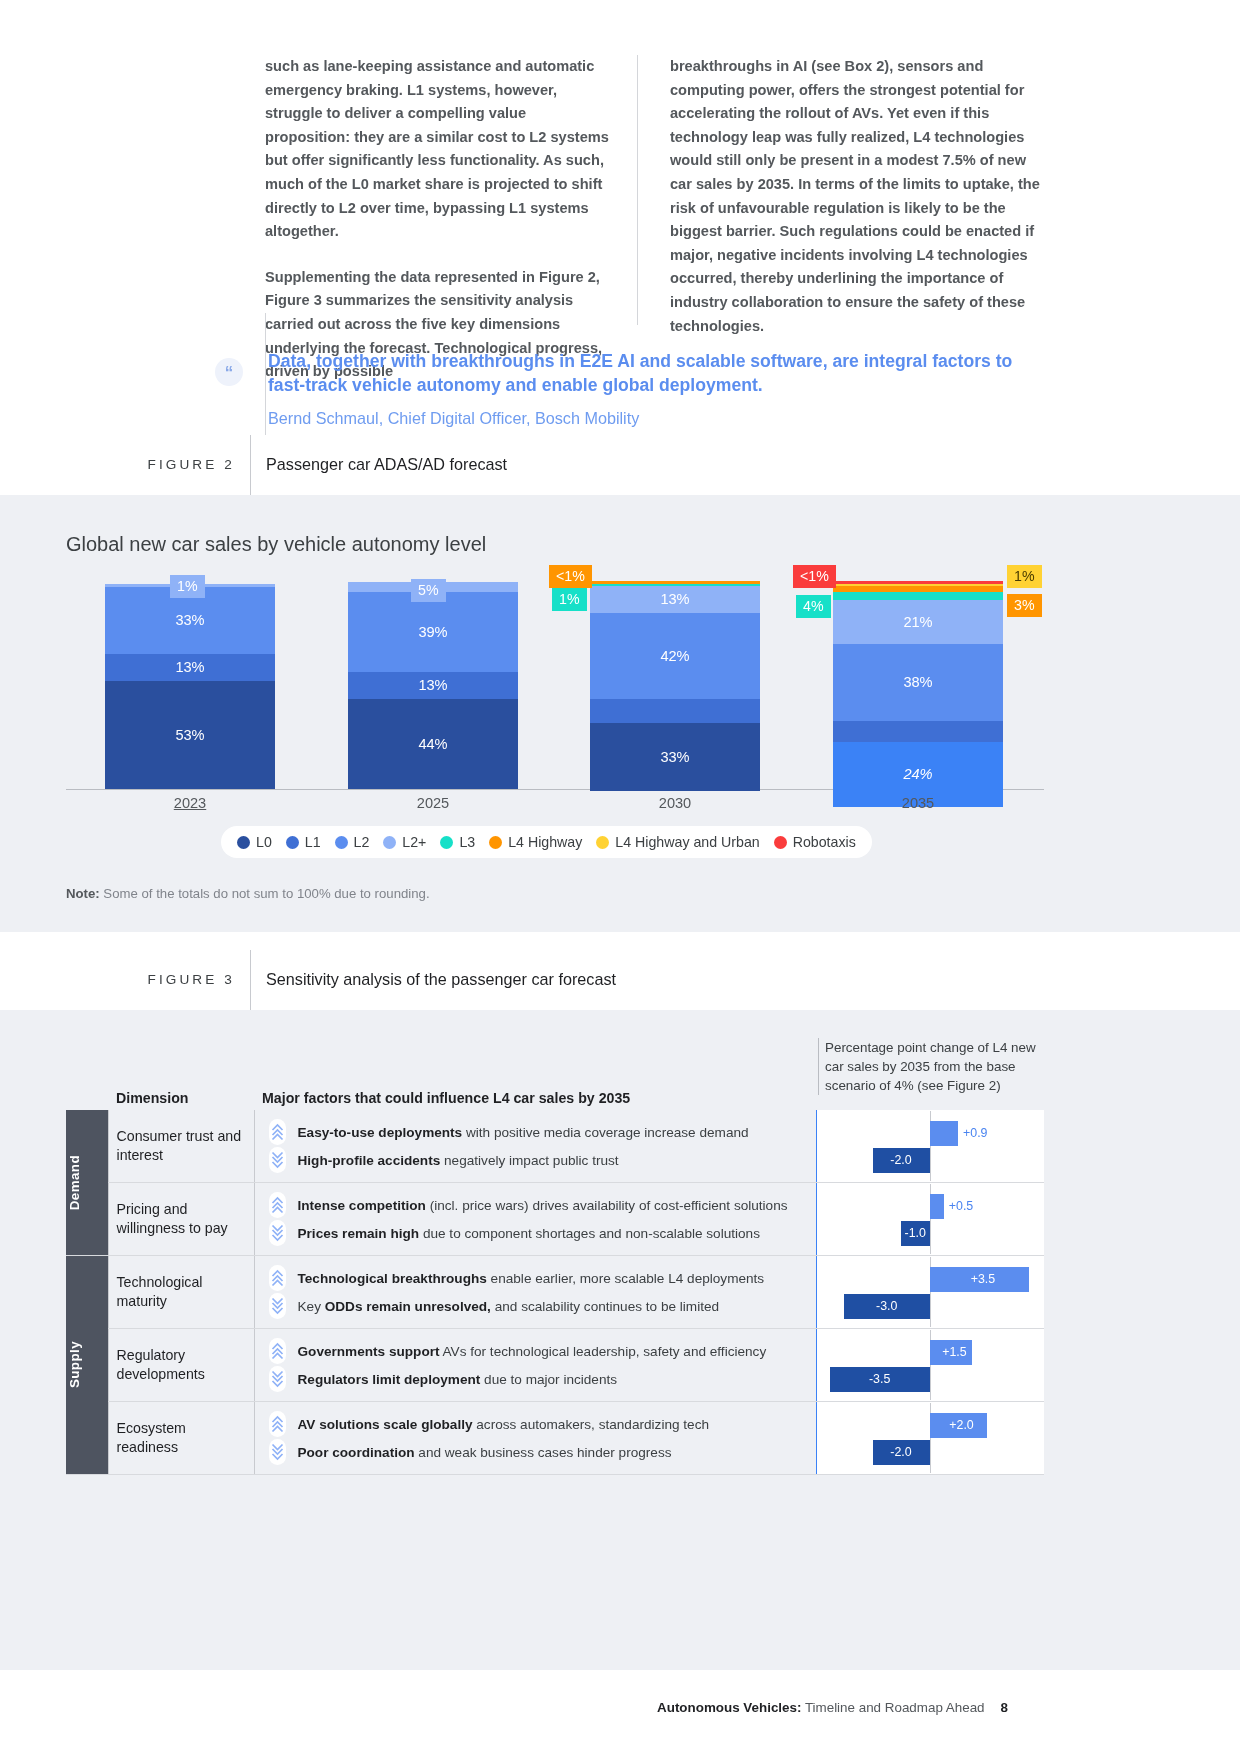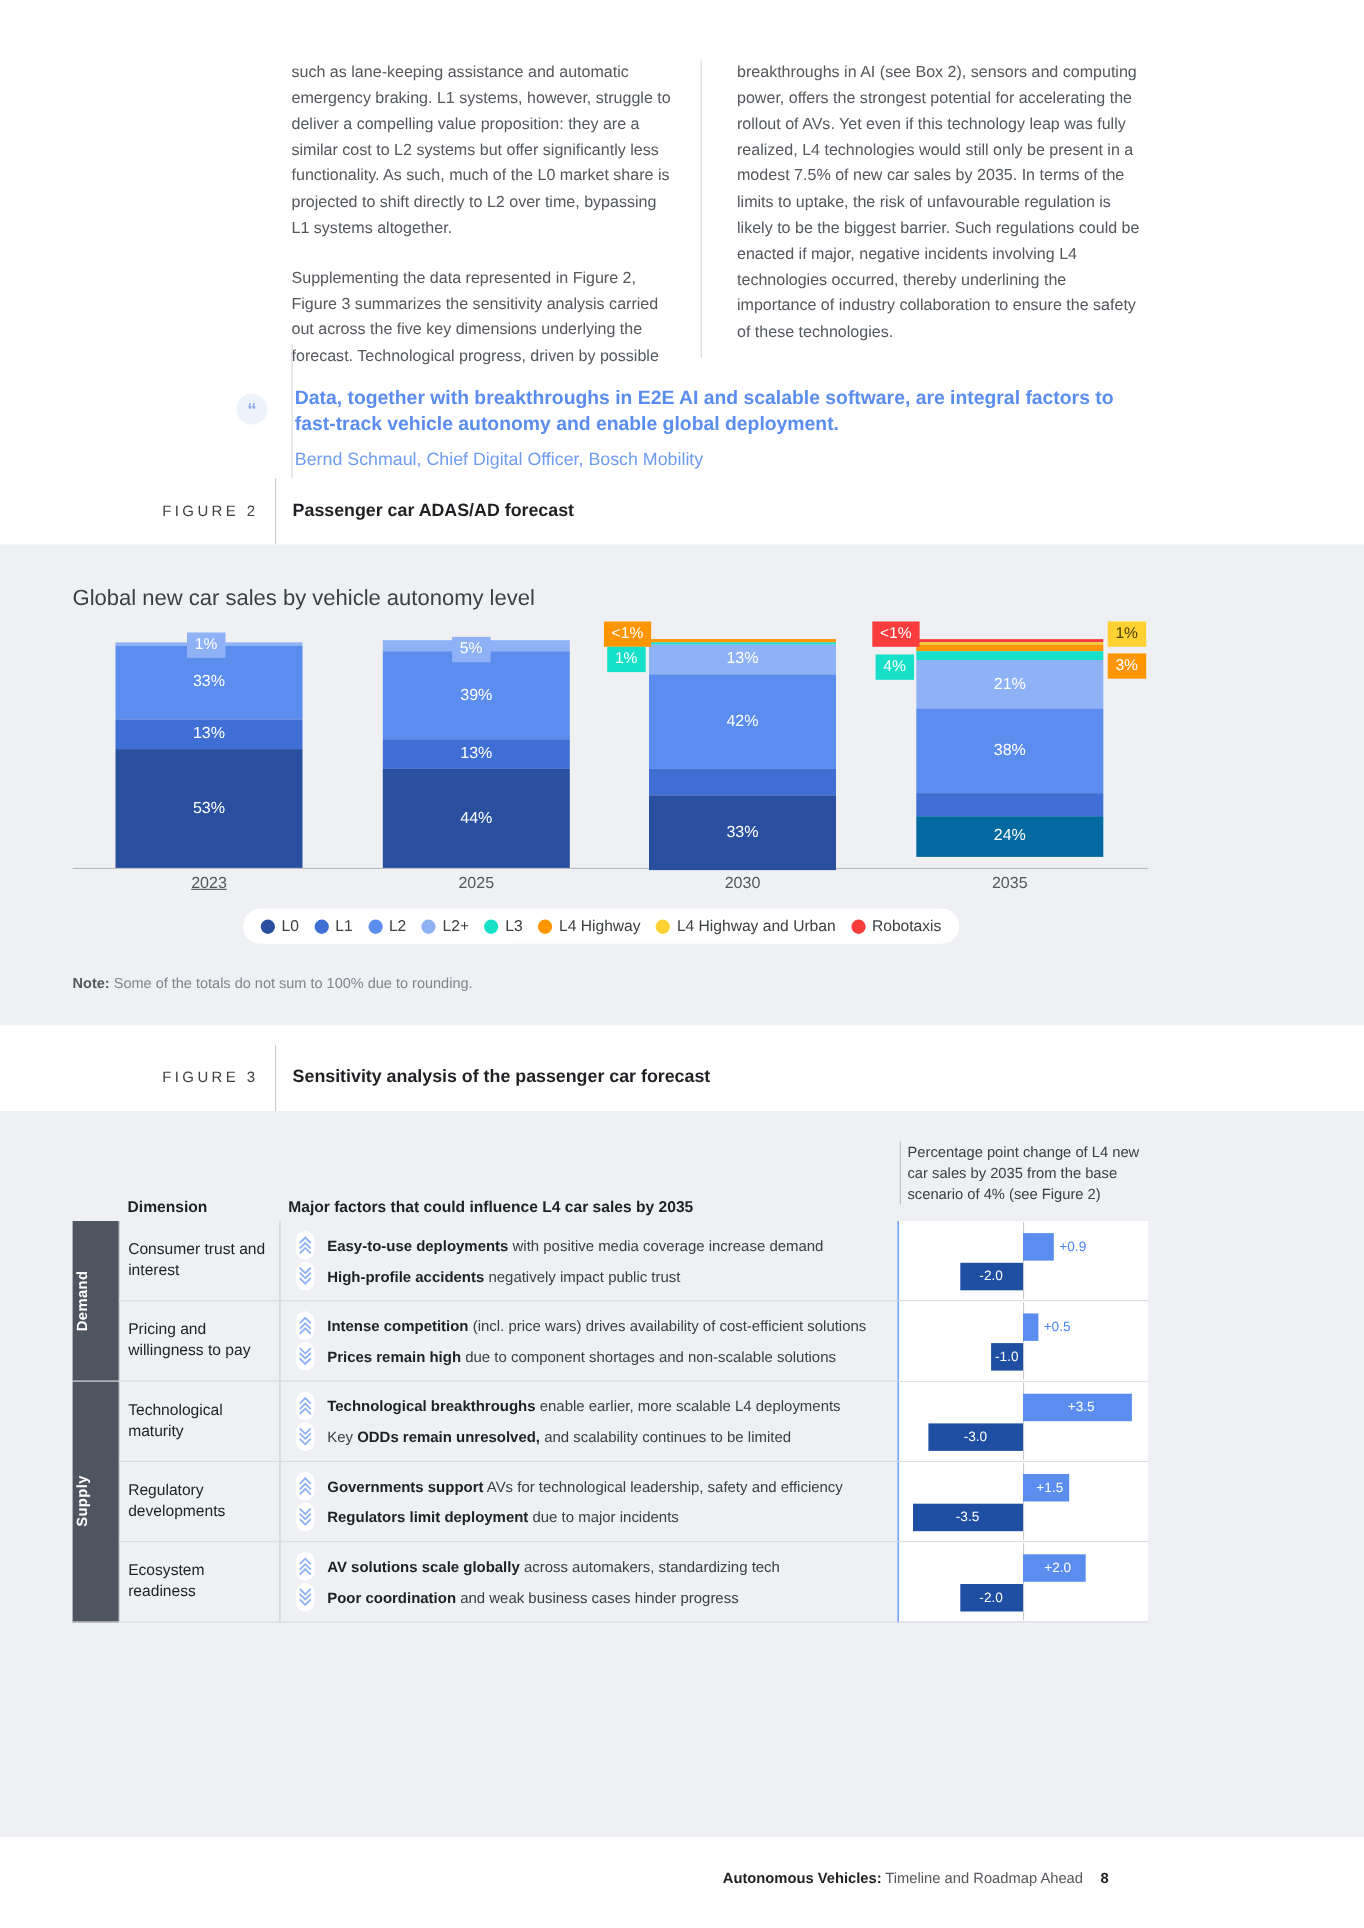--- a/index.html
+++ b/index.html
@@ -11,21 +11,21 @@
     color:#3c4043;
     overflow:hidden;
   }
 
   
   .body-text {
     position:absolute; left:265px; top:55px; width:775px; height:270px;
     display:flex; gap:0;
   }
   .col {
-    width:372px; font-size:14.6px; line-height:23.6px; color:#54585c;
+    width:372px; font-size:14.6px; line-height:23.6px; color:#54585c;font-weight:bold;
   }
   .col.left { padding-right:26px; }
   .col.right { padding-left:32px; border-left:1px solid #d4d6da; width:403px; }
   .col p { margin:0 0 22px 0; }
 
   
   .quote-wrap {
     position:absolute; left:215px; top:348px; width:840px; height:95px;
   }
   .quote-mark {
@@ -54,21 +54,21 @@
   }
   .fig-head .divider {
     position:absolute; left:250px; top:0; width:1px; height:100%; background:#c8cacf;
   }
   .fig-num {
     position:absolute; left:60px; width:175px; text-align:right;
     font-size:13.6px; letter-spacing:3.1px; color:#3c4043;
   }
   .fig-title {
     position:absolute; left:266px;
-    font-size:16.2px; font-weight:700; color:#1f2023;
+    font-size:16.2px; font-weight:400; color:#1f2023;
   }
 
   
   .fig2-panel {
     position:absolute; left:0; top:495px; width:1240px; height:437px;
     background:#eef0f4;
   }
   .chart-title {
     position:absolute; left:66px; top:40px;
     font-size:19.4px; color:#3c4043; font-weight:400;
@@ -270,21 +270,21 @@
       <div class="seg" style="background: rgb(255, 210, 51); height: 2.5px;"></div>
       <div class="seg" style="background: rgb(255, 149, 0); height: 6.15px;"></div>
       <div class="seg" style="background: rgb(22, 224, 200); height: 8.2px;"></div>
       <div class="seg" style="background: rgb(143, 178, 247); height: 43.05px;">
         <span>21%</span>
       </div>
       <div class="seg" style="background: rgb(91, 141, 239); height: 77.9px;">
         <span>38%</span>
       </div>
       <div class="seg" style="background: rgb(63, 111, 212); height: 20.5px;"></div>
-      <div class="seg" style="background: #0369a1; height: 37px;">
+      <div class="seg" style="background: #3b82f6; height: 65px; font-style: italic;">
         <span>24%</span>
       </div>
     </div>
   </div>
 
 <div class="legend" id="legend">
     <div class="legend-item">
       <span class="dot" style="background: rgb(42, 79, 158);"></span>
       <span class="legend-label">L0</span>
     </div>

